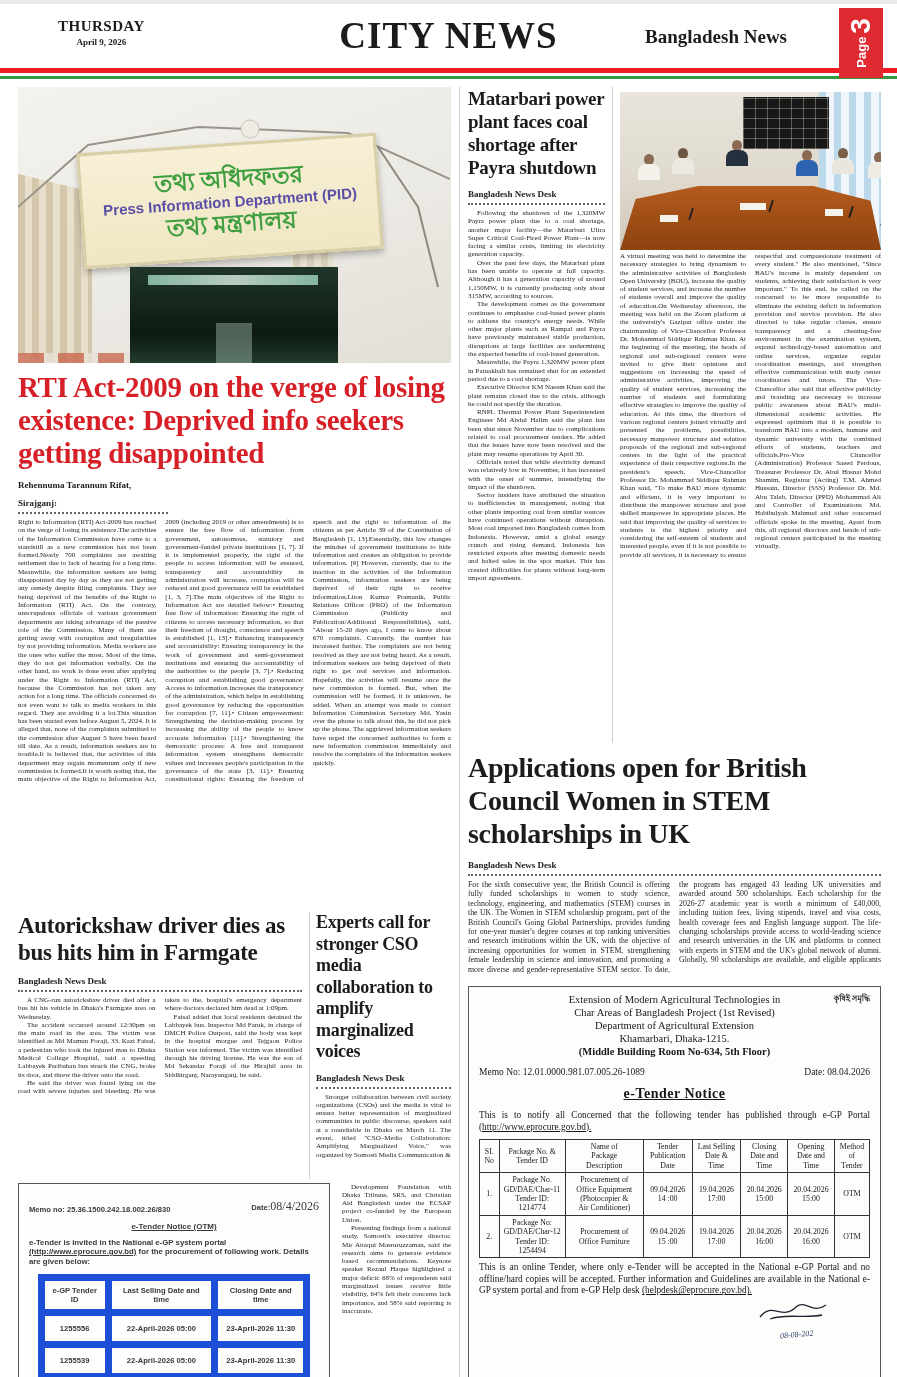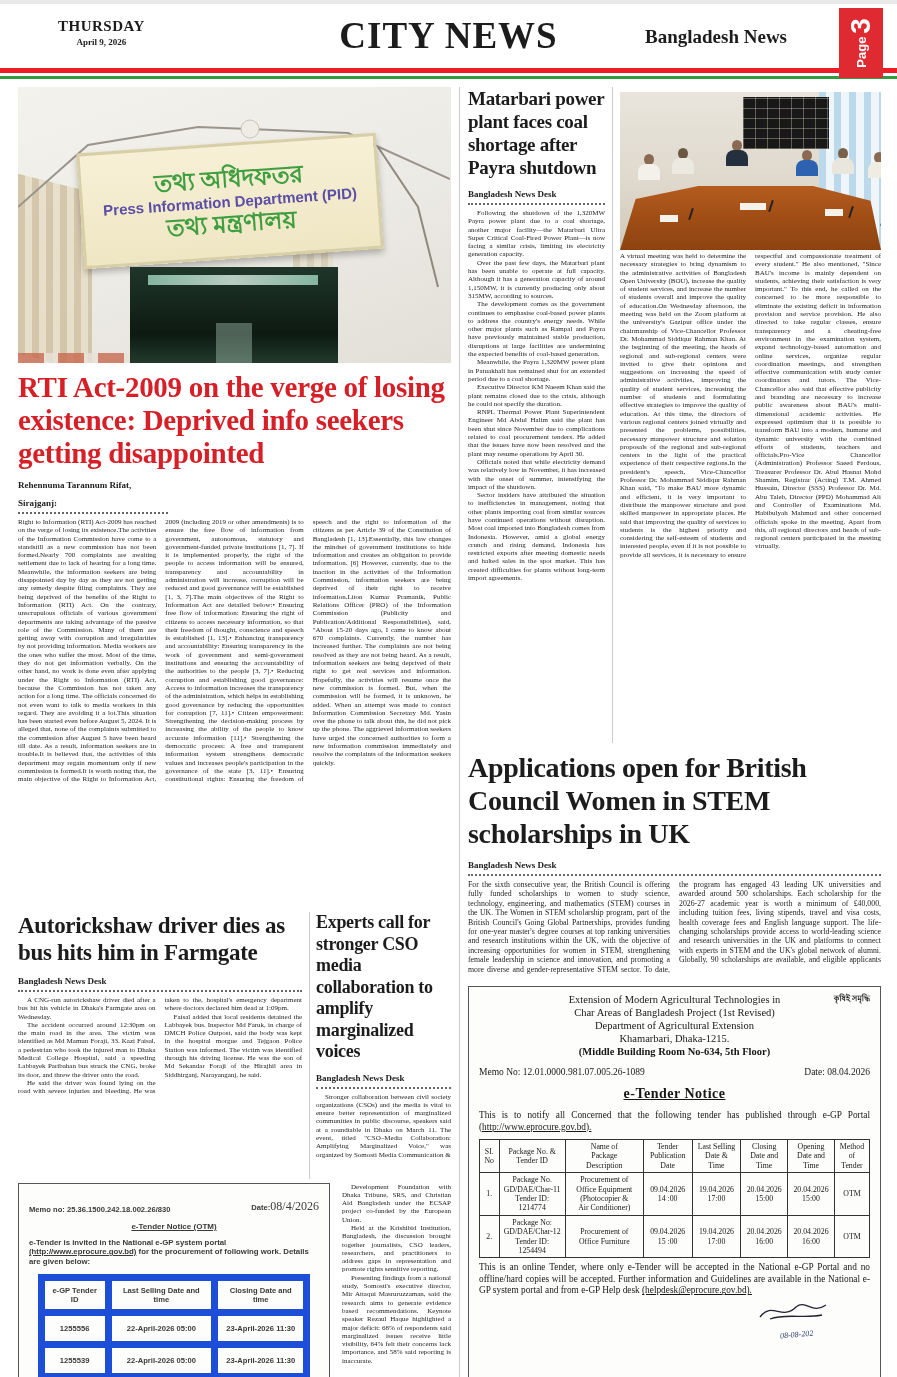--- a/index.html
+++ b/index.html
@@ -247,21 +247,20 @@
                 <td>23-April-2026   11:30</td>
               </tr>
 
             </tbody>
           </table>
 
         </div>
 
         <div class="body cso-bottom">
           <p>Development Foundation with Dhaka Tribune, SRS, and Christian Aid Bangladesh under the ECSAP project co-funded by the European Union.</p>
-          <p>Held at the Krishibid Institution, Bangladesh, the discussion brought together journalists, CSO leaders, researchers, and practitioners to address gaps in representation and promote rights sensitive reporting.</p>
           <p>Presenting findings from a national study, Somosti's executive director, Mir Attaqui Masruruzzaman, said the research aims to generate evidence based recommendations. Keynote speaker Rezaul Haque highlighted a major deficit: 68% of respondents said marginalized issues receive little visibility, 64% felt their concerns lack importance, and 58% said reporting is inaccurate.</p>
         </div>
       </div>
     </section>
 
     <section class="right-half">
 
       <div class="rowR1">
 
         <article class="mat-art">

